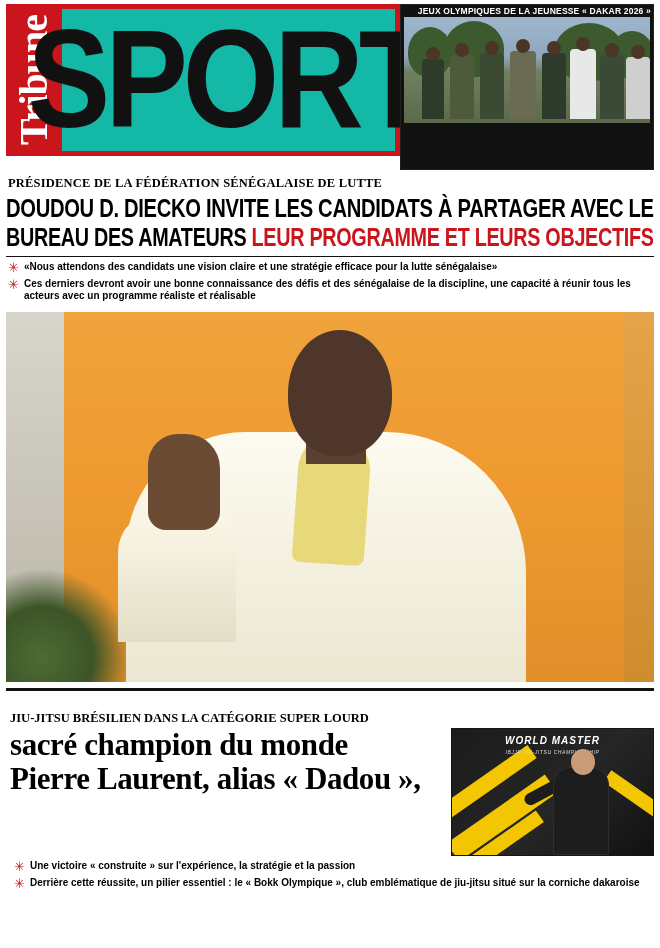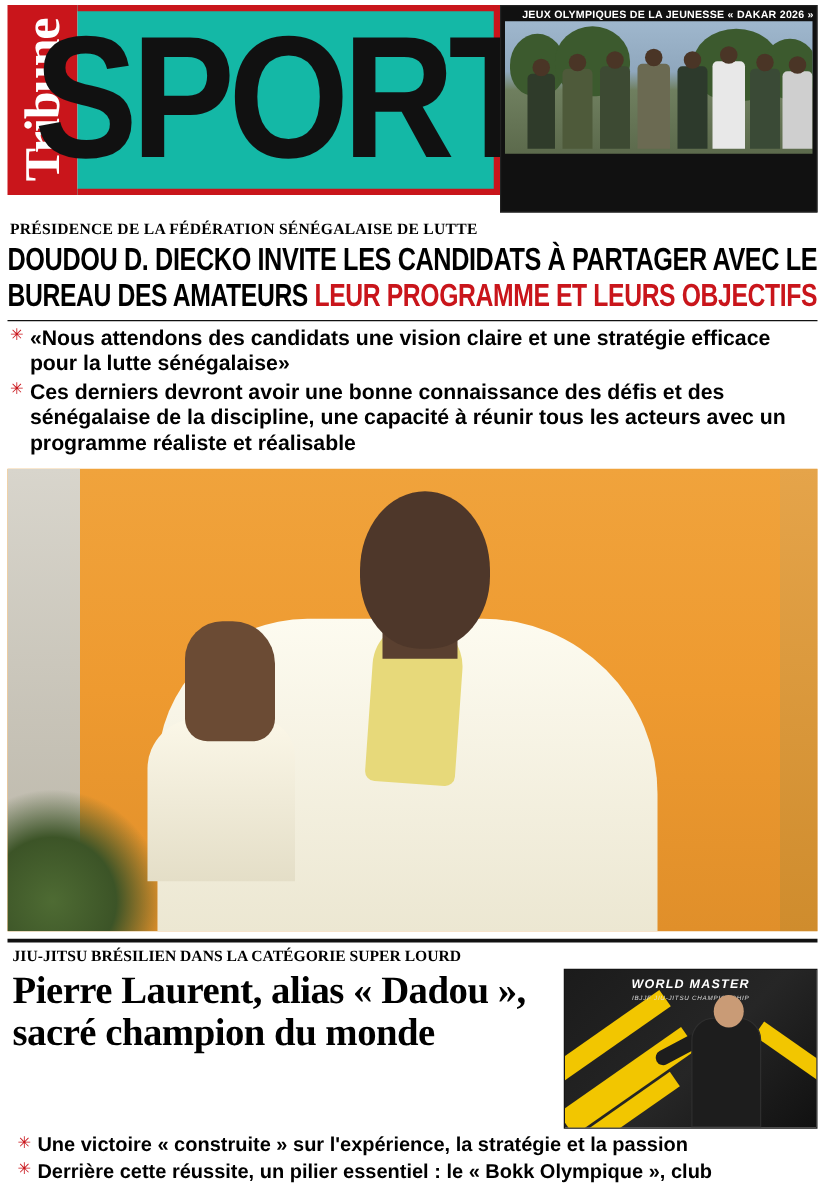--- a/index.html
+++ b/index.html
@@ -163,21 +163,21 @@
   .bullet-mark {
     color: #c9151b;
     font-size: 13px;
     line-height: 1.15;
     margin-right: 5px;
     flex: 0 0 auto;
   }
   .bullet-text {
     font-family: "Liberation Sans", sans-serif;
     font-weight: bold;
-    font-size: 17px;
+    font-size: 10px;
     line-height: 1.2;
   }
 
   
   .mainphoto {
     margin: 4px 6px 0 6px;
     height: 370px;
     position: relative;
     overflow: hidden;
     background: linear-gradient(#f0a33c 0%, #ee9a30 48%, #e08f2a 100%);
@@ -259,20 +259,21 @@
 
   
   .bottom-rule {
     border: none;
     border-top: 3px solid #111;
     margin: 6px 6px 0 6px;
   }
   .bottom {
     position: relative;
     padding: 3px 6px 0 6px;
+    margin-top: 16px;
   }
   .bottom-kicker {
     font-family: "Liberation Serif", serif;
     font-weight: bold;
     font-size: 12.5px;
     padding: 1px 2px 2px 4px;
   }
   .bottom-grid {
     display: flex;
     align-items: flex-start;
@@ -350,21 +351,21 @@
     height: 12px;
     background: #1d1d1d;
     transform: rotate(-28deg);
     border-radius: 6px;
   }
 
   .bottom-bullets {
     padding: 4px 8px 0 8px;
   }
   .bottom-bullets .bullet-text {
-    font-size: 16px;
+    font-size: 10px;
   }
 </style>
 </head>
 <body>
 
 <div class="masthead">
 
   <div class="logo-block">
     <div class="logo-tribune">
       <span>Tribune</span>
@@ -436,22 +437,22 @@
   <div class="mp-hand"></div>
 </div>
 
 <hr class="bottom-rule">
 
 <div class="bottom">
   <div class="bottom-kicker">JIU-JITSU BRÉSILIEN DANS LA CATÉGORIE SUPER LOURD</div>
 
   <div class="bottom-grid">
     <div class="bottom-left">
+      <div class="bottom-head">sacré champion du monde</div>
       <div class="bottom-head">Pierre Laurent, alias « Dadou »,</div>
-      <div class="bottom-head">sacré champion du monde</div>
     </div>
 
     <div class="bottom-right">
       <div class="br-band" style="left:-20px; top:46px; width:110px; height:16px; transform:rotate(-35deg);"></div>
       <div class="br-band" style="left:-10px; top:78px; width:120px; height:22px; transform:rotate(-35deg);"></div>
       <div class="br-band" style="left:6px;  top:106px; width:90px; height:14px; transform:rotate(-35deg);"></div>
       <div class="br-band" style="right:-18px; top:60px; width:70px; height:14px; transform:rotate(35deg);"></div>
       <div class="br-logo">WORLD MASTER</div>
       <div class="br-sub">IBJJF JIU-JITSU CHAMPIONSHIP</div>
       <div class="br-arm"></div>

